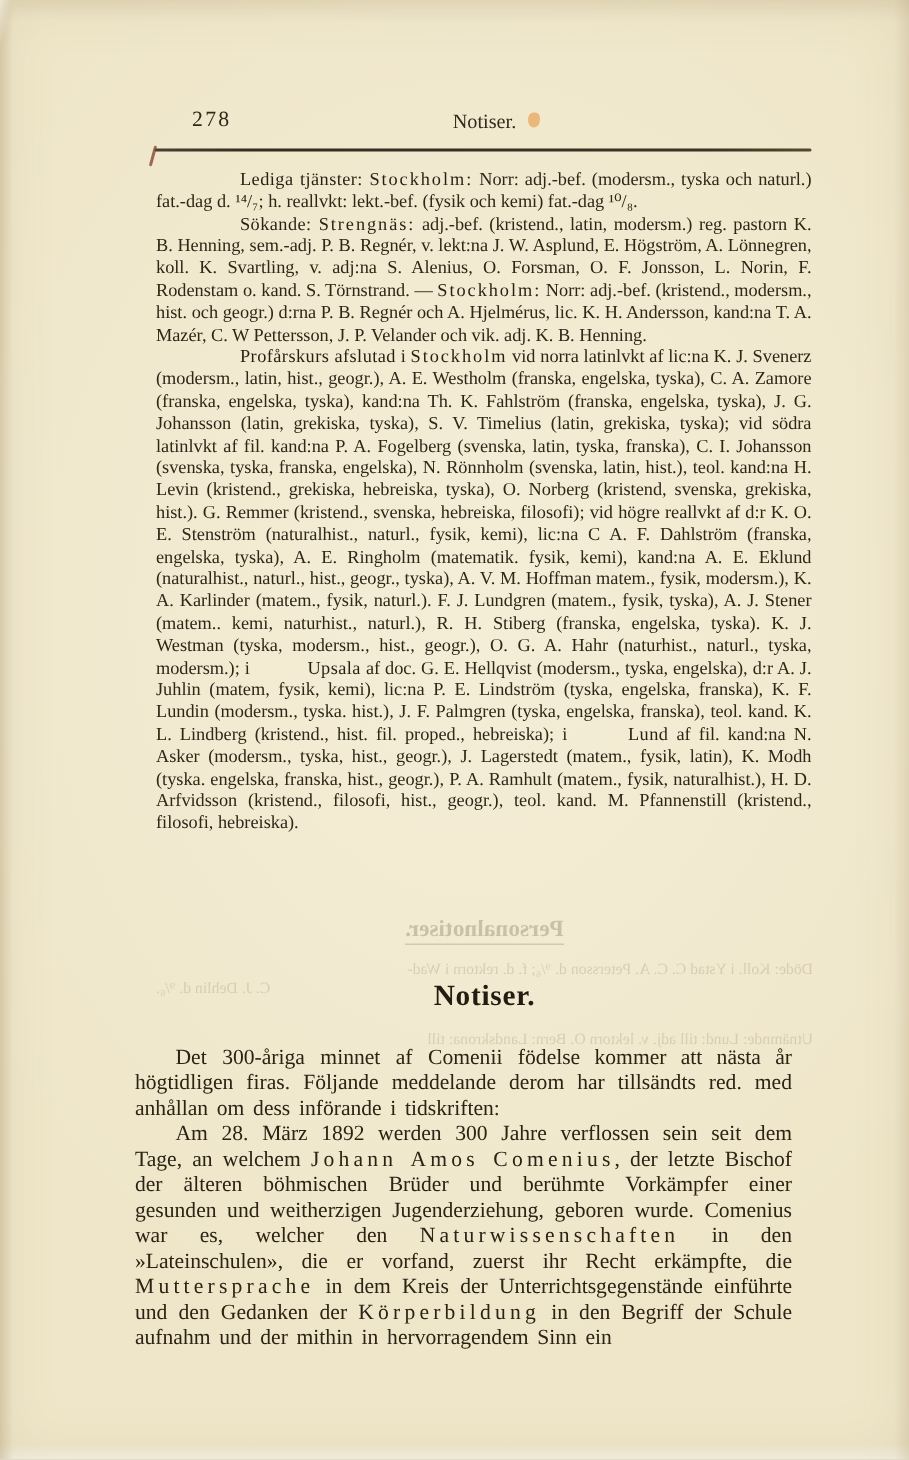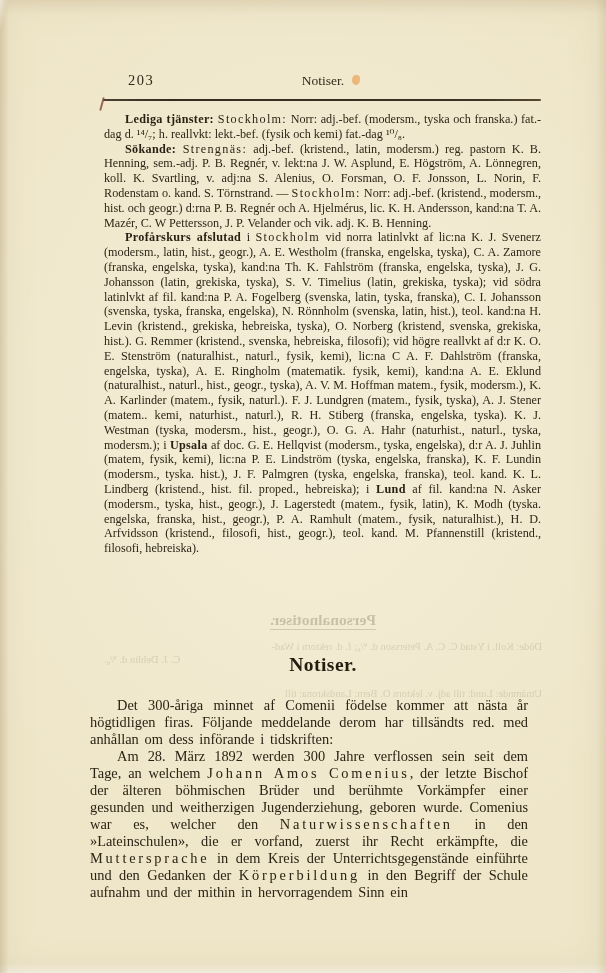--- a/index.html
+++ b/index.html
@@ -42,21 +42,21 @@
   }
 
   .notices-small {
     position:absolute; top:112px; left:104px; width:437px;
     font-size:12.2px; line-height:14.8px; text-align:justify;
     color:#2e2617;
   }
   .notices-small p { margin:0; text-indent:21px; }
 
   .seg-n { }
-  .seg-b { font-weight:bold; letter-spacing:0.3px; color:#281f12; }
+  .seg-b { font-weight:normal; letter-spacing:0.3px; color:#281f12;margin-left:35px; }
   .seg-bs { font-weight:normal; letter-spacing:1.3px; color:#281f12; }
   .seg-i { }
   .seg-sp { letter-spacing:2.8px; }
 
   .bleed { position:absolute; left:104px; width:438px; color:#6e6049; transform:scaleX(-1); filter:blur(0.45px); pointer-events:none; }
   .bleed-title { top:611px; text-align:center; font-weight:bold; font-size:15.5px; opacity:0.30; }
   .bleed-title span { border-bottom:1.5px solid rgba(110,96,73,0.8); padding-bottom:1px; }
   .bleed-line { font-size:10.5px; opacity:0.20; white-space:nowrap; overflow:hidden; }
   .bleed-l1 { top:641px; }
   .bleed-l2 { top:654px; text-align:right; }
@@ -77,29 +77,29 @@
   .article .seg-i { word-spacing:3px; }
 </style>
 </head>
 <body>
 
 <div class="page">
 
   <div class="corner-cut"></div>
 
   <div class="header-row">
-    <span class="page-number">203</span>
+    <span class="page-number">278</span>
     <span class="running-title">Notiser.</span>
   </div>
   <div class="stain-dot"></div>
   <div class="header-rule"></div>
   <div class="pen-mark"></div>
 
   <div class="notices-small">
-    <p><span class="seg-b">Lediga tjänster: </span><span class="seg-bs">Stockholm:</span><span class="seg-n"> Norr: adj.-bef. (modersm., tyska och franska.) fat.-dag d. ¹⁴/₇; h. reallvkt: lekt.-bef. (fysik och kemi) fat.-dag ¹⁰/₈.</span></p>
+    <p><span class="seg-b">Lediga tjänster: </span><span class="seg-bs">Stockholm:</span><span class="seg-n"> Norr: adj.-bef. (modersm., tyska och naturl.) fat.-dag d. ¹⁴/₇; h. reallvkt: lekt.-bef. (fysik och kemi) fat.-dag ¹⁰/₈.</span></p>
     <p><span class="seg-b">Sökande: </span><span class="seg-bs">Strengnäs:</span><span class="seg-n"> adj.-bef. (kristend., latin, modersm.) reg. pastorn K. B. Henning, sem.-adj. P. B. Regnér, v. lekt:na J. W. Asplund, E. Högström, A. Lönnegren, koll. K. Svartling, v. adj:na S. Alenius, O. Forsman, O. F. Jonsson, L. Norin, F. Rodenstam o. kand. S. Törnstrand. — </span><span class="seg-bs">Stockholm:</span><span class="seg-n"> Norr: adj.-bef. (kristend., modersm., hist. och geogr.) d:rna P. B. Regnér och A. Hjelmérus, lic. K. H. Andersson, kand:na T. A. Mazér, C. W Pettersson, J. P. Velander och vik. adj. K. B. Henning.</span></p>
     <p><span class="seg-b">Profårskurs afslutad</span><span class="seg-n"> i </span><span class="seg-bs">Stockholm</span><span class="seg-n"> vid </span><span class="seg-i">norra latinlvkt</span><span class="seg-n"> af lic:na K. J. Svenerz (modersm., latin, hist., geogr.), A. E. Westholm (franska, engelska, tyska), C. A. Zamore (franska, engelska, tyska), kand:na Th. K. Fahlström (franska, engelska, tyska), J. G. Johansson (latin, grekiska, tyska), S. V. Timelius (latin, grekiska, tyska); vid </span><span class="seg-i">södra latinlvkt</span><span class="seg-n"> af fil. kand:na P. A. Fogelberg (svenska, latin, tyska, franska), C. I. Johansson (svenska, tyska, franska, engelska), N. Rönnholm (svenska, latin, hist.), teol. kand:na H. Levin (kristend., grekiska, hebreiska, tyska), O. Norberg (kristend, svenska, grekiska, hist.). G. Remmer (kristend., svenska, hebreiska, filosofi); vid </span><span class="seg-i">högre reallvkt</span><span class="seg-n"> af d:r K. O. E. Stenström (naturalhist., naturl., fysik, kemi), lic:na C A. F. Dahlström (franska, engelska, tyska), A. E. Ringholm (matematik. fysik, kemi), kand:na A. E. Eklund (naturalhist., naturl., hist., geogr., tyska), A. V. M. Hoffman matem., fysik, modersm.), K. A. Karlinder (matem., fysik, naturl.). F. J. Lundgren (matem., fysik, tyska), A. J. Stener (matem.. kemi, naturhist., naturl.), R. H. Stiberg (franska, engelska, tyska). K. J. Westman (tyska, modersm., hist., geogr.), O. G. A. Hahr (naturhist., naturl., tyska, modersm.); i </span><span class="seg-b">Upsala</span><span class="seg-n"> af doc. G. E. Hellqvist (modersm., tyska, engelska), d:r A. J. Juhlin (matem, fysik, kemi), lic:na P. E. Lindström (tyska, engelska, franska), K. F. Lundin (modersm., tyska. hist.), J. F. Palmgren (tyska, engelska, franska), teol. kand. K. L. Lindberg (kristend., hist. fil. proped., hebreiska); i </span><span class="seg-b">Lund</span><span class="seg-n"> af fil. kand:na N. Asker (modersm., tyska, hist., geogr.), J. Lagerstedt (matem., fysik, latin), K. Modh (tyska. engelska, franska, hist., geogr.), P. A. Ramhult (matem., fysik, naturalhist.), H. D. Arfvidsson (kristend., filosofi, hist., geogr.), teol. kand. M. Pfannenstill (kristend., filosofi, hebreiska).</span></p>
   </div>
 
   <div class="bleed bleed-title">
     <span>Personalnotiser.</span>
   </div>
   <div class="bleed bleed-line bleed-l1">Döde: Koll. i Ystad C. C. A. Petersson d. ⁹/₆; f. d. rektorn i Wad-</div>
   <div class="bleed bleed-line bleed-l2">C. J. Dehlin d. ⁹/₆.</div>
   <div class="bleed bleed-line bleed-l3">Utnämnde: Lund: till adj. v. lektorn O. Bern: Landskrona: till</div>

